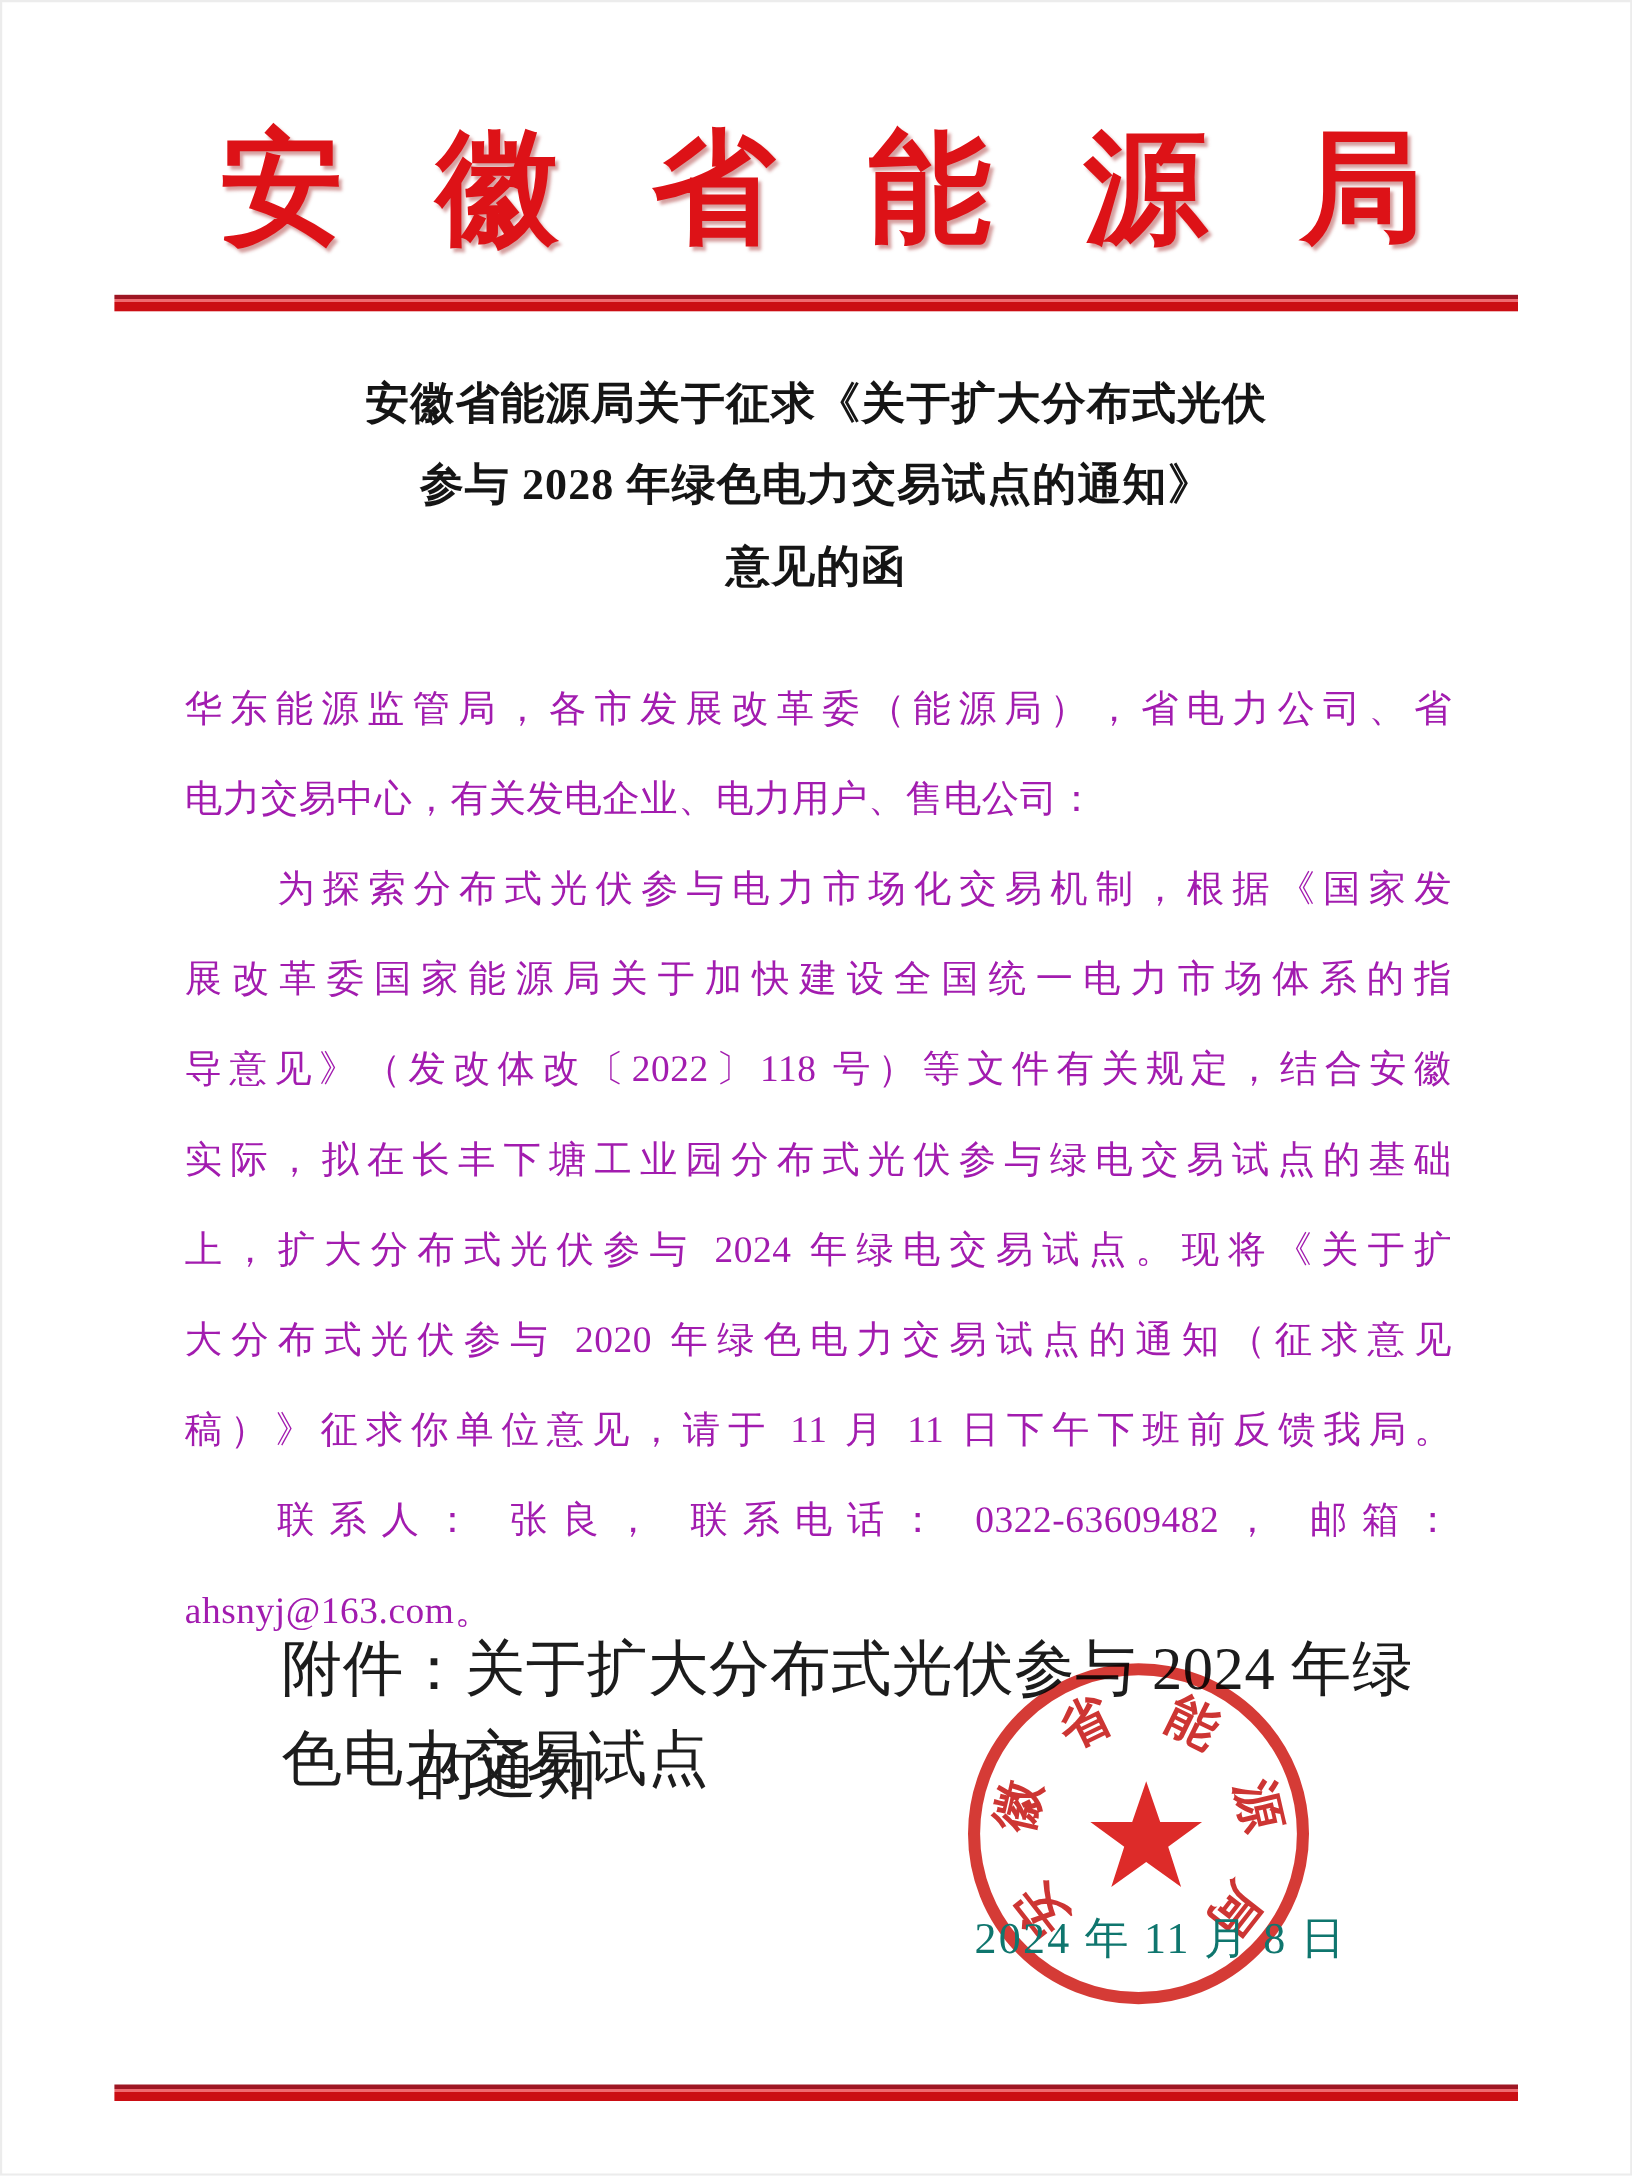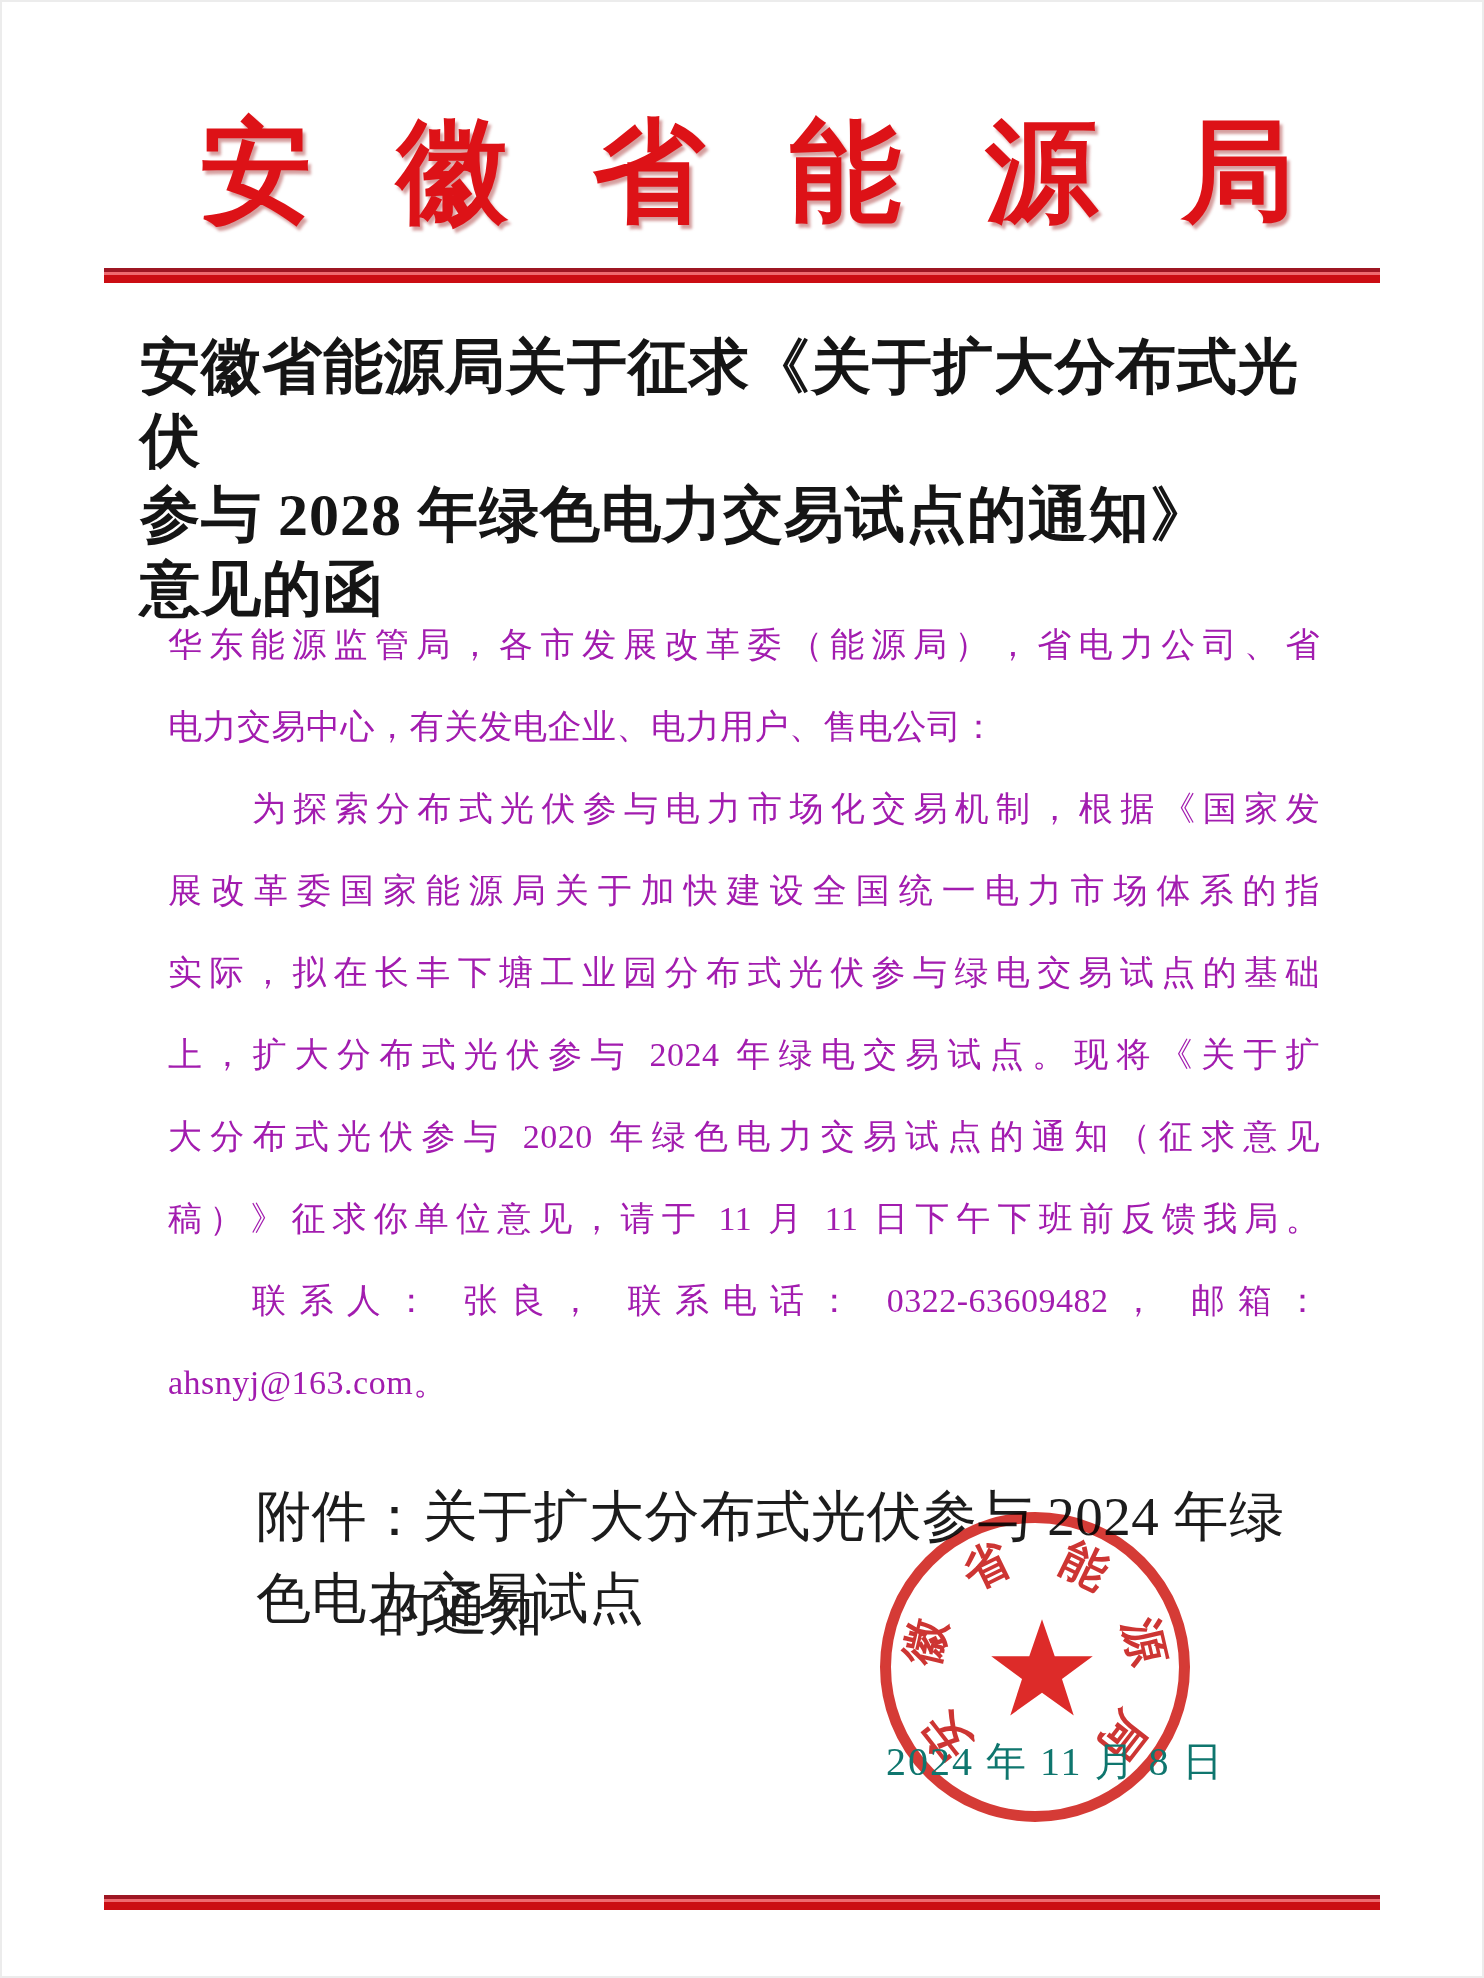--- a/index.html
+++ b/index.html
@@ -41,22 +41,22 @@
       #cb0d13 44%, #cb0d13 100%);
   }
   .rule-top { top: 268px; }
   .rule-bottom { top: 1895px; }
 
   
   .doc-title {
     position: absolute;
     top: 330px; left: 140px;
     width: 1204px;
-    text-align: left;
-    font-size: 60px;
+    text-align: center;
+    font-size: 40px;
     font-weight: bold;
     line-height: 74px;
     color: #151515;
     letter-spacing: 1px;
   }
 
   
   .body-text {
     position: absolute;
     top: 604px; left: 168px;
@@ -144,20 +144,21 @@
     <div>安徽省能源局关于征求《关于扩大分布式光伏</div>
     <div>参与 2028 年绿色电力交易试点的通知》</div>
     <div>意见的函</div>
   </div>
 
   <div class="body-text">
     <div class="line full">华东能源监管局，各市发展改革委（能源局），省电力公司、省</div>
     <div class="line">电力交易中心，有关发电企业、电力用户、售电公司：</div>
     <div class="line full indent">为探索分布式光伏参与电力市场化交易机制，根据《国家发</div>
     <div class="line full">展改革委国家能源局关于加快建设全国统一电力市场体系的指</div>
+    <div class="line full">导意见》（发改体改〔2022〕118 号）等文件有关规定，结合安徽</div>
     <div class="line full">实际，拟在长丰下塘工业园分布式光伏参与绿电交易试点的基础</div>
     <div class="line full">上，扩大分布式光伏参与 2024 年绿电交易试点。现将《关于扩</div>
     <div class="line full">大分布式光伏参与 2020 年绿色电力交易试点的通知（征求意见</div>
     <div class="line full">稿）》征求你单位意见，请于 11 月 11 日下午下班前反馈我局。</div>
     <div class="line full indent">联系人： 张良， 联系电话： 0322-63609482， 邮箱：</div>
     <div class="line">ahsnyj@163.com。</div>
   </div>
 
   <div class="attachment">
     <div class="att-line1">附件：关于扩大分布式光伏参与 2024 年绿色电力交易试点</div>

